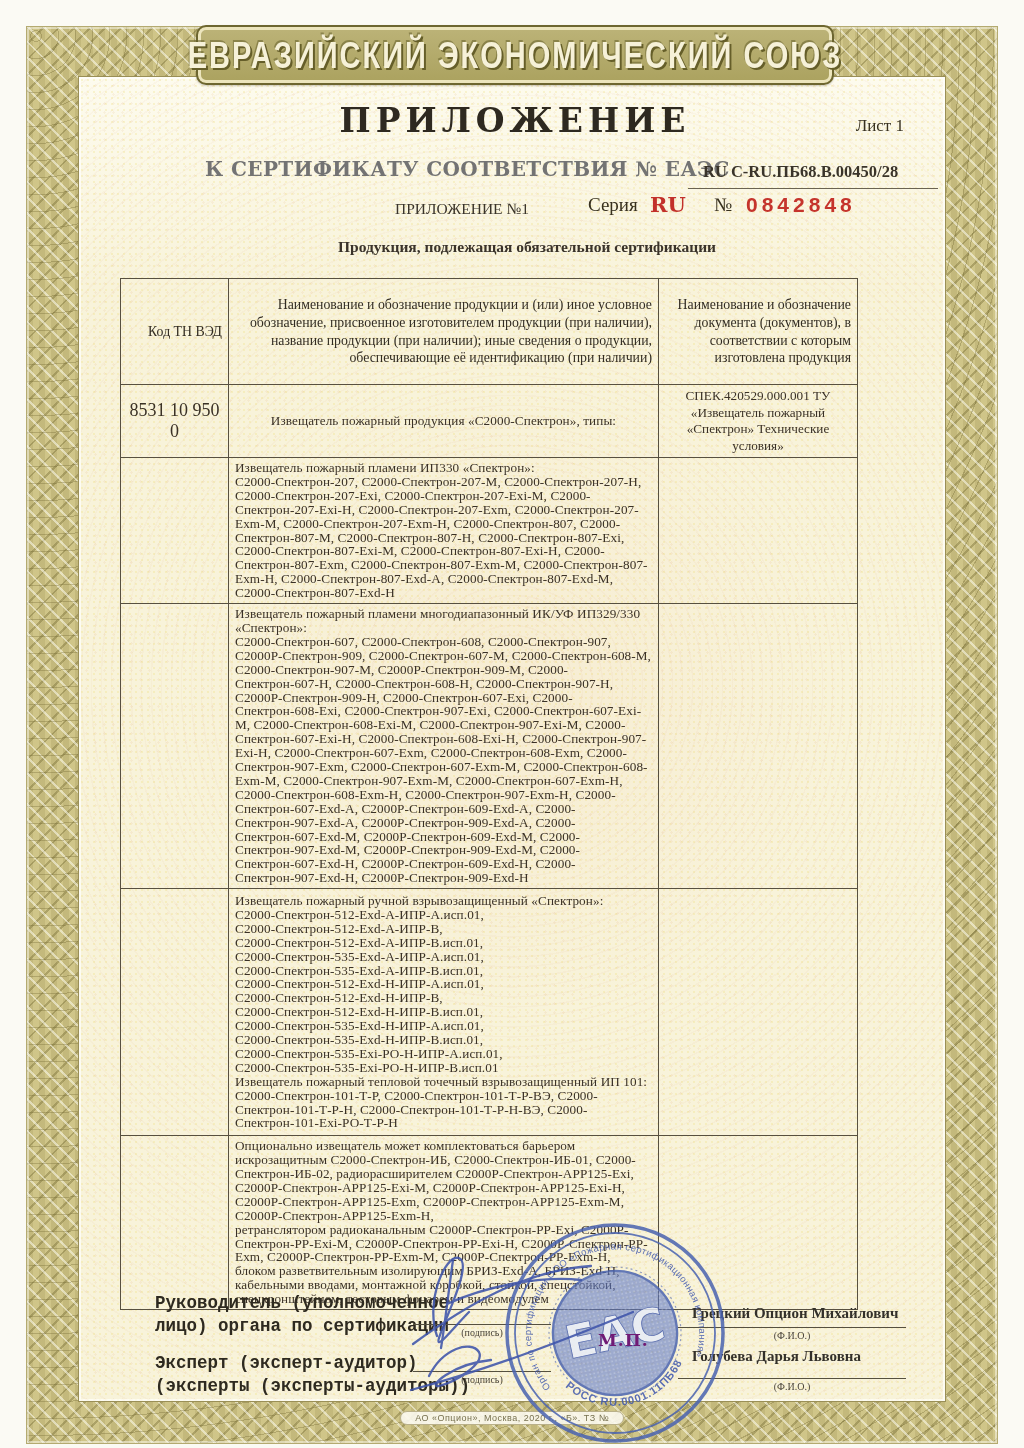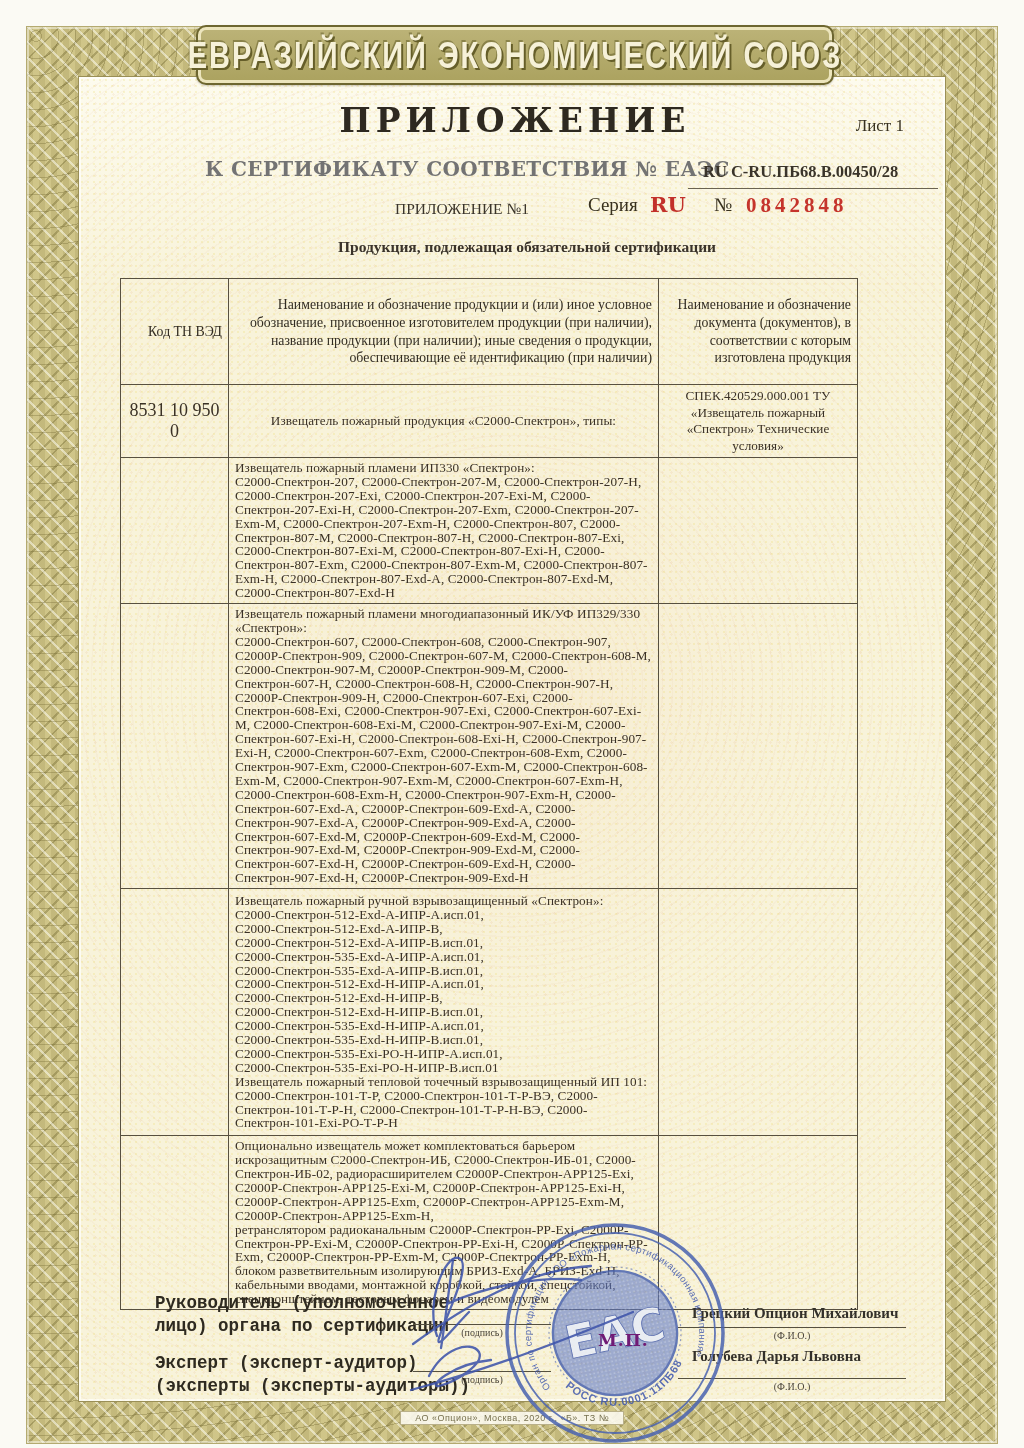--- a/index.html
+++ b/index.html
@@ -60,21 +60,21 @@
     left:205px;top:157px;font-family:"DejaVu Serif","Liberation Serif",serif;
     font-weight:bold;font-size:20px;letter-spacing:.4px;color:#737373;z-index:2;
   }
   .cert-number{left:703px;top:162px;font-size:16.5px;font-weight:600;color:#3a342a;z-index:2;white-space:nowrap;}
   .cert-underline{left:688px;top:188px;width:250px;border-bottom:1.5px solid #6a6352;z-index:2;}
   .appendix-label{left:395px;top:200px;font-size:15.5px;font-weight:400;color:#3a342a;z-index:2;}
   .series-label{left:588px;top:194px;font-size:19px;color:#38311f;z-index:2;}
   .series-value{left:650px;top:192px;font-family:"DejaVu Serif",serif;font-weight:bold;font-size:21px;color:#c2302a;z-index:2;}
   .formno-label{left:714px;top:194px;font-size:19px;color:#38311f;z-index:2;}
   .formno-value{
-    left:746px;top:193px;font-family:Liberation Serif, serif;font-weight:bold;
+    left:746px;top:193px;font-family:Liberation Sans, sans-serif;font-weight:bold;
     font-size:21px;letter-spacing:4px;color:#c5342c;z-index:2;
   }
   .subtitle{left:132px;top:238px;width:790px;text-align:center;font-size:15.5px;font-weight:600;color:#3a332a;z-index:2;}
 
   
   table.products{
     position:absolute;left:120px;top:278px;width:737px;z-index:2;
     border-collapse:collapse;table-layout:fixed;
   }
   table.products col.c1{width:108px;} table.products col.c2{width:430px;} table.products col.c3{width:199px;}
@@ -121,21 +121,21 @@
   .stamp-wrap{position:absolute;left:497px;top:1215px;width:236px;height:236px;z-index:5;opacity:.85;transform:rotate(-12deg);}
   .signatures-wrap{position:absolute;left:395px;top:1240px;width:380px;height:210px;z-index:7;pointer-events:none;}
 
   
   .imprint{
     left:0;top:1407px;width:100%;text-align:center;z-index:4;
   }
   .imprint span{
     display:inline-block;font-family:"Liberation Sans",sans-serif;font-size:9px;
     color:#77714f;background:rgba(252,250,240,.9);border:1px solid #b9b08a;
-    border-radius:0;padding:1px 14px;letter-spacing:.5px;
+    border-radius:7px;padding:1px 14px;letter-spacing:.5px;
   }
 </style>
 </head>
 <body>
 
 <div class="border-band"></div>
 <div class="sheet-inner"></div>
 
 <div class="banner">
   <div class="banner-title">ЕВРАЗИЙСКИЙ ЭКОНОМИЧЕСКИЙ СОЮЗ</div>

